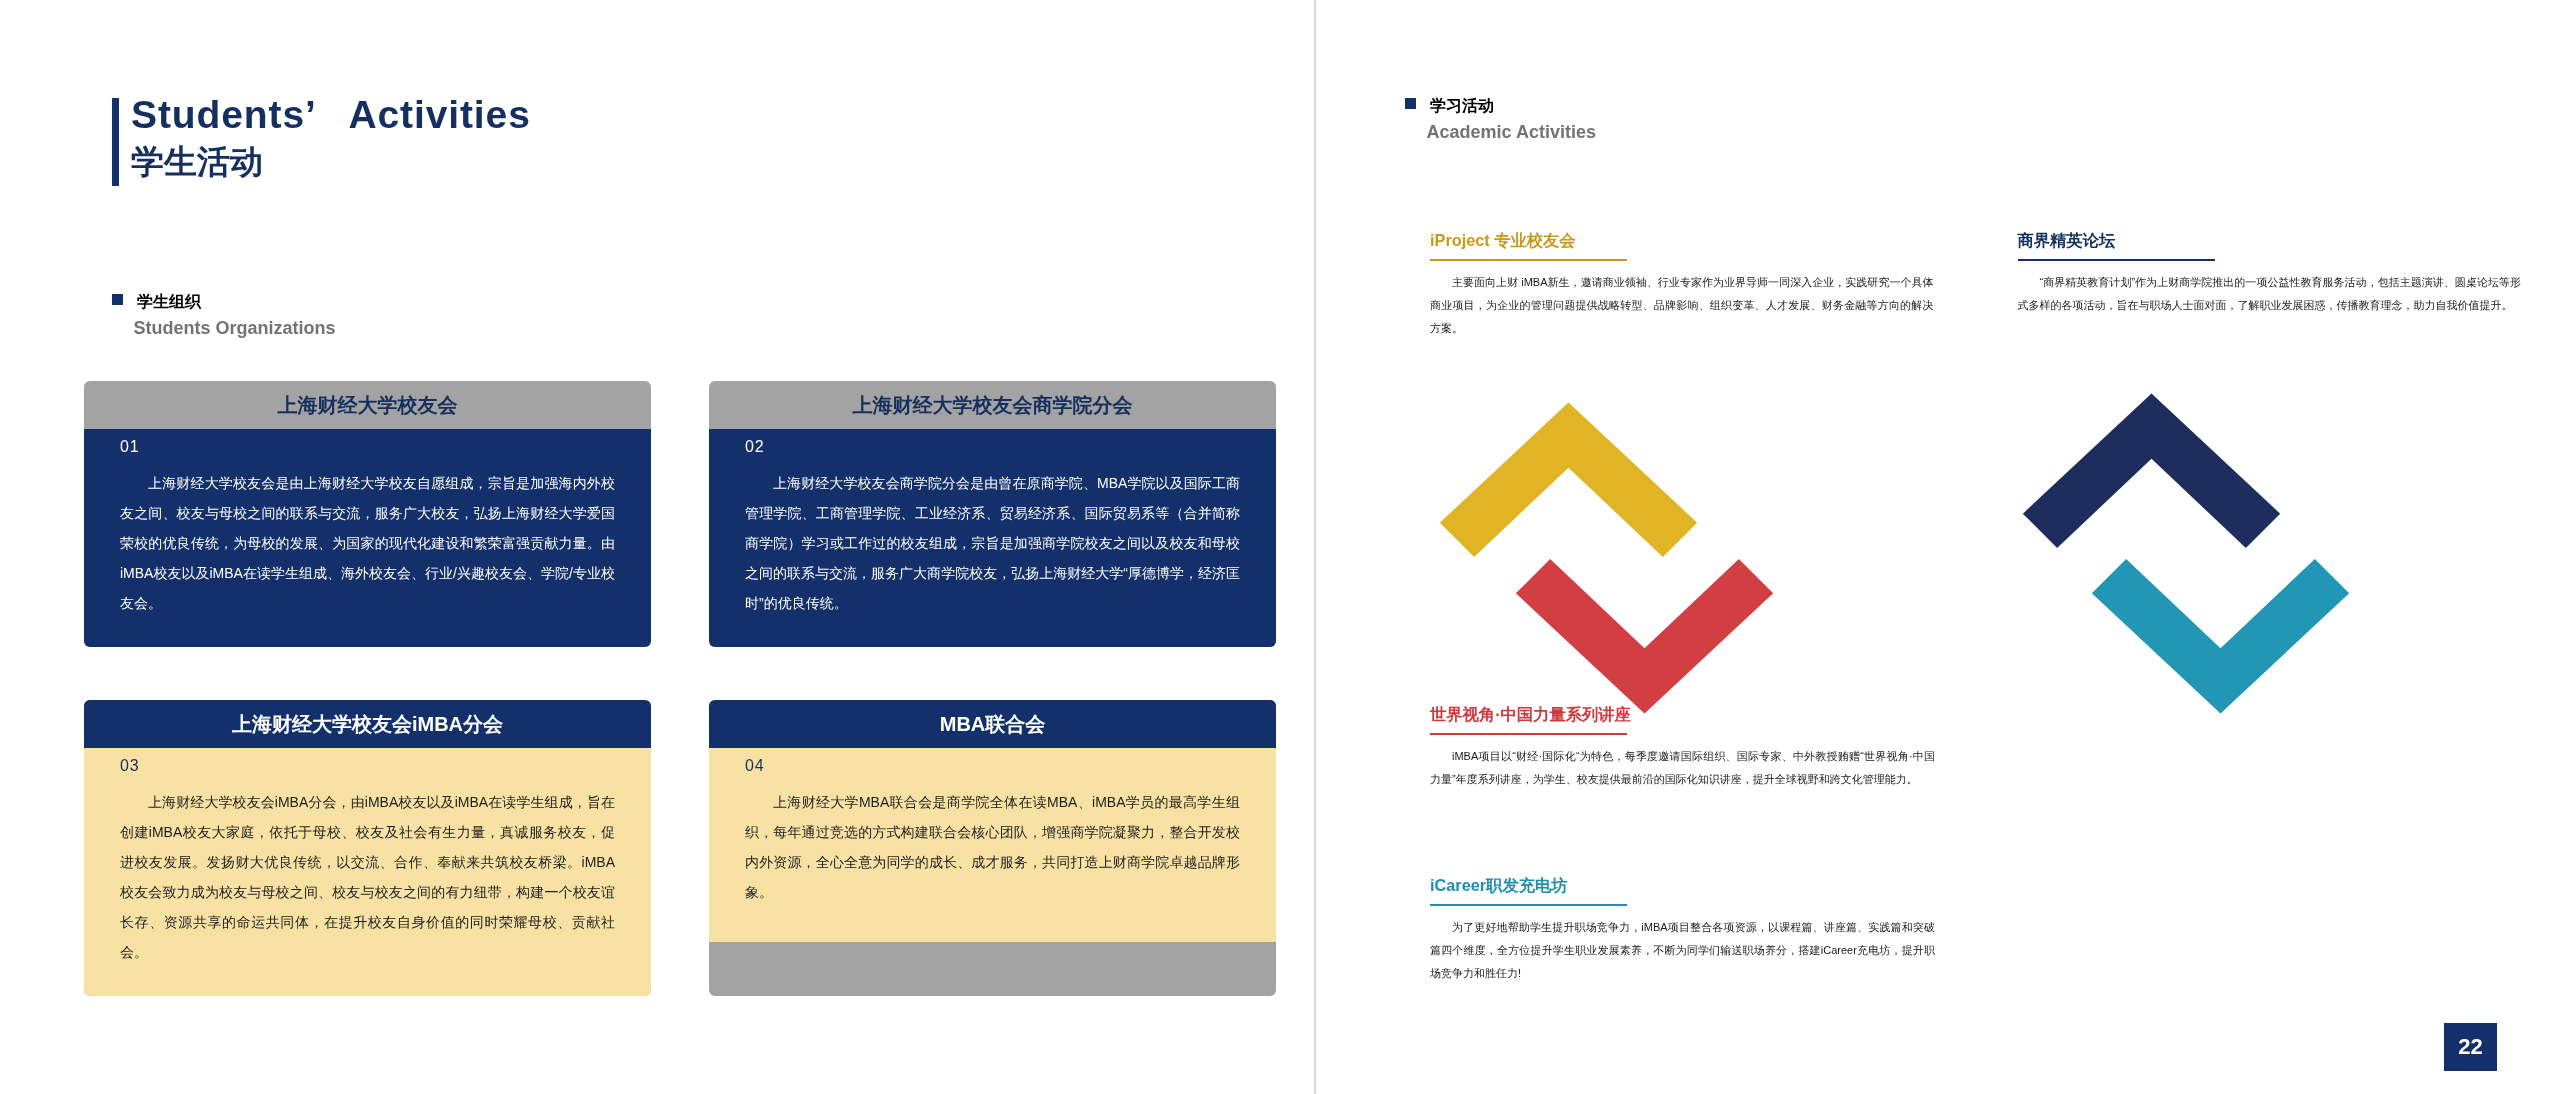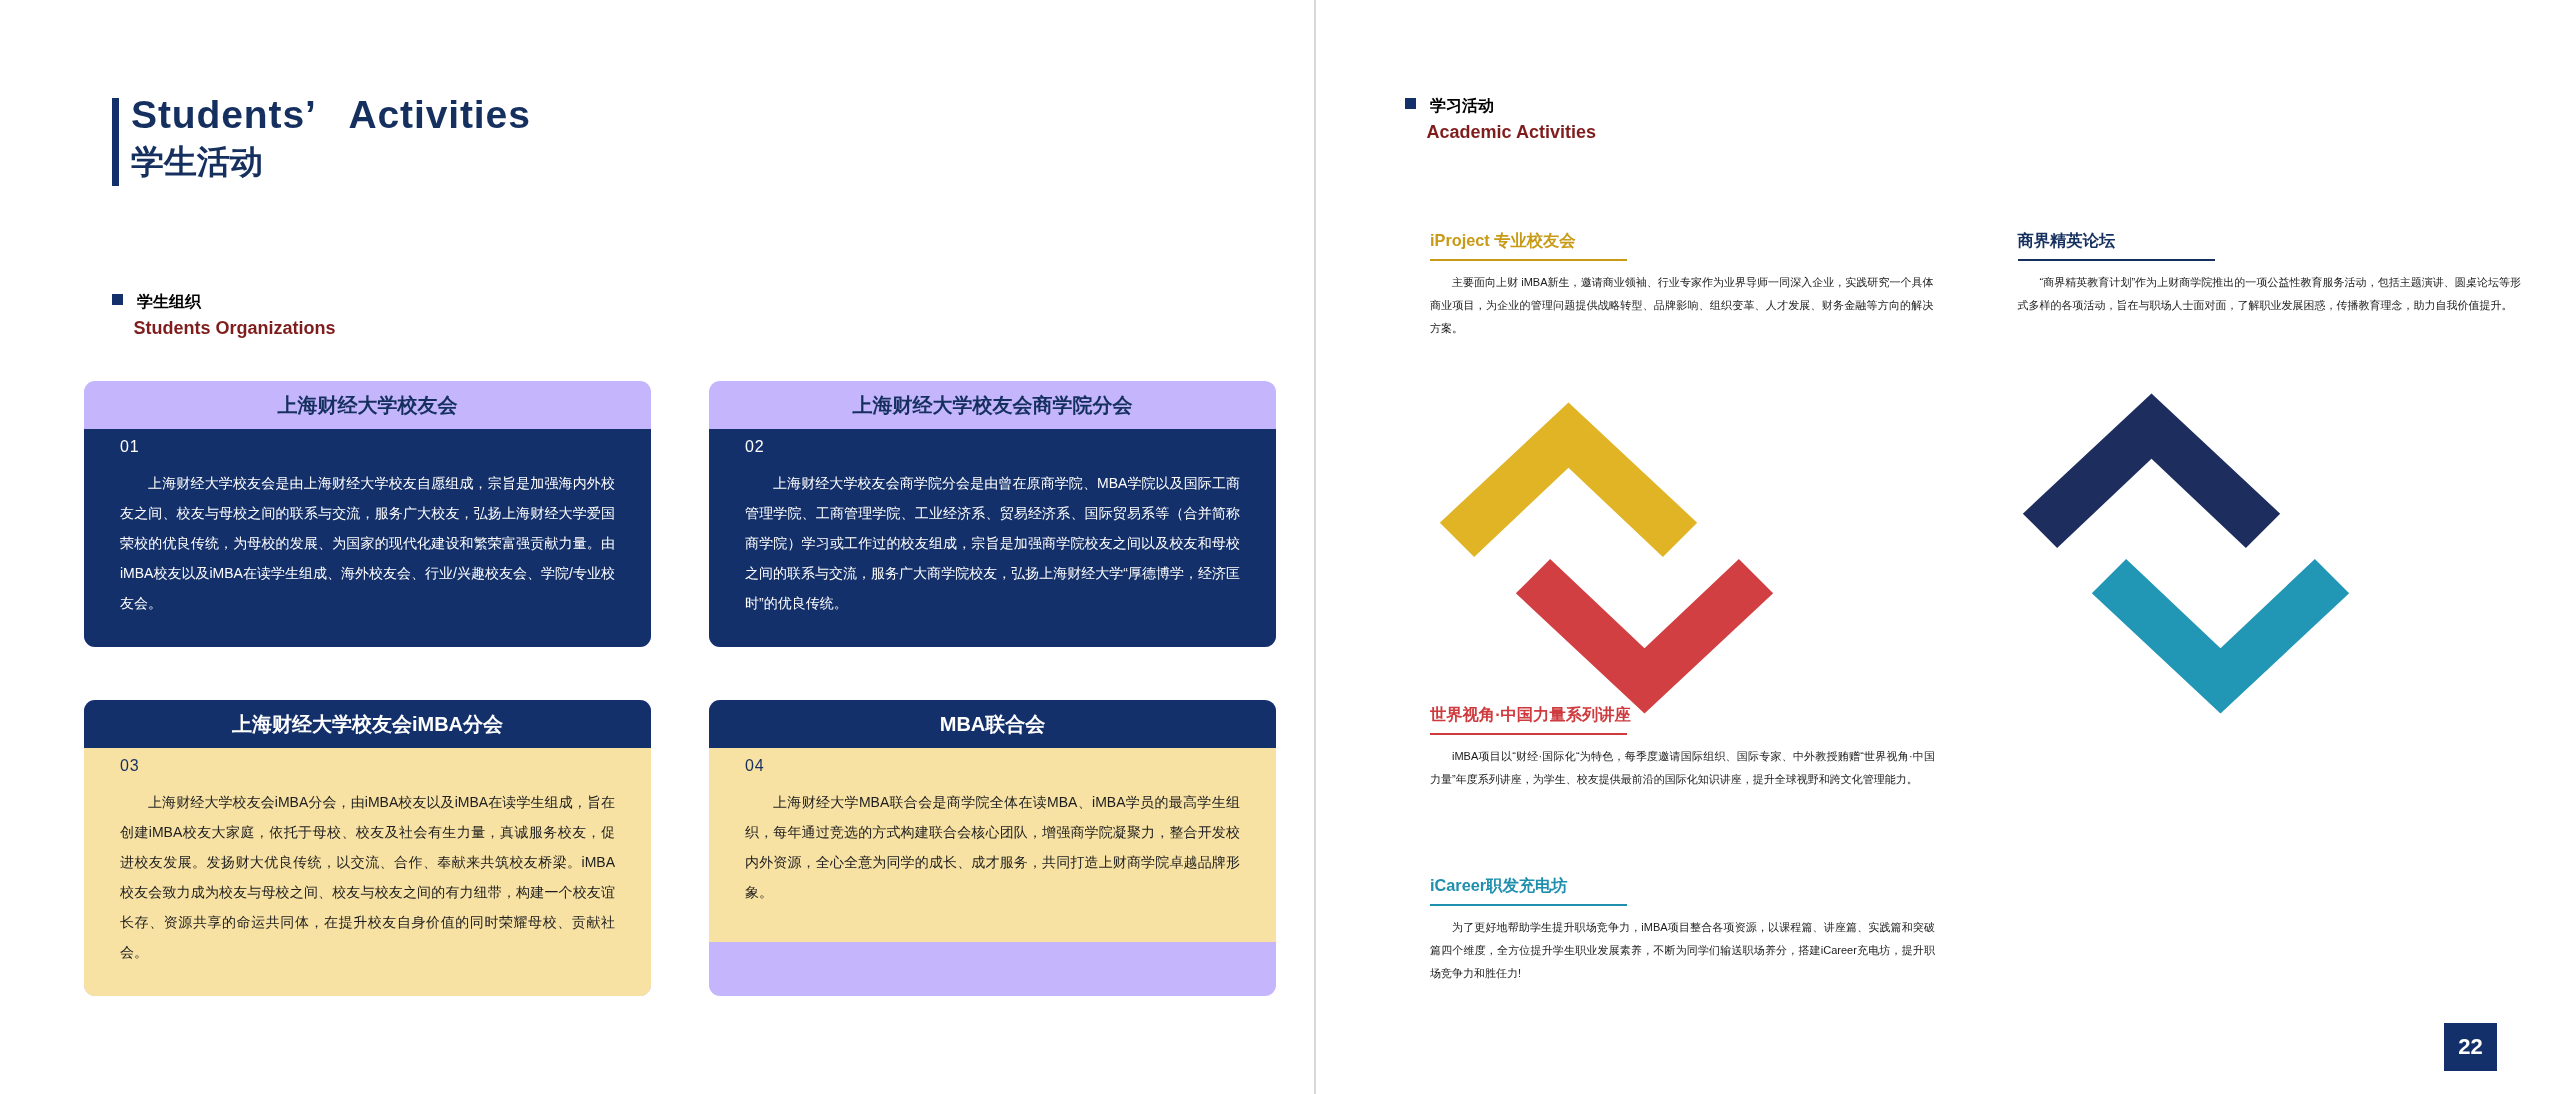--- a/index.html
+++ b/index.html
@@ -83,39 +83,39 @@
   .section-cn {
     font-size: 16px;
     font-weight: bold;
     color: #000000;
     display: inline-block;
     text-align: center;
   }
   .section-en {
     font-size: 18px;
     font-weight: bold;
-    color: #7f1d1d;
+    color: #737373;
     margin-left: 21.5px;
     margin-top: 5.2px;
   }
 
   
   .cards {
     position: absolute;
     left: 84px;
     top: 381px;
     width: 1194px;
     display: flex;
     flex-wrap: wrap;
     gap: 53px 58px;
   }
   .card {
     width: 567px;
-    background: #c4b5fd;
-    border-radius: 11px;
+    background: #a3a3a3;
+    border-radius: 6px;
     overflow: hidden;
     box-sizing: border-box;
     padding-bottom: 0;
     position: relative;
   }
   .card-head {
     height: 48px;
     display: flex;
     align-items: center;
     justify-content: center;

